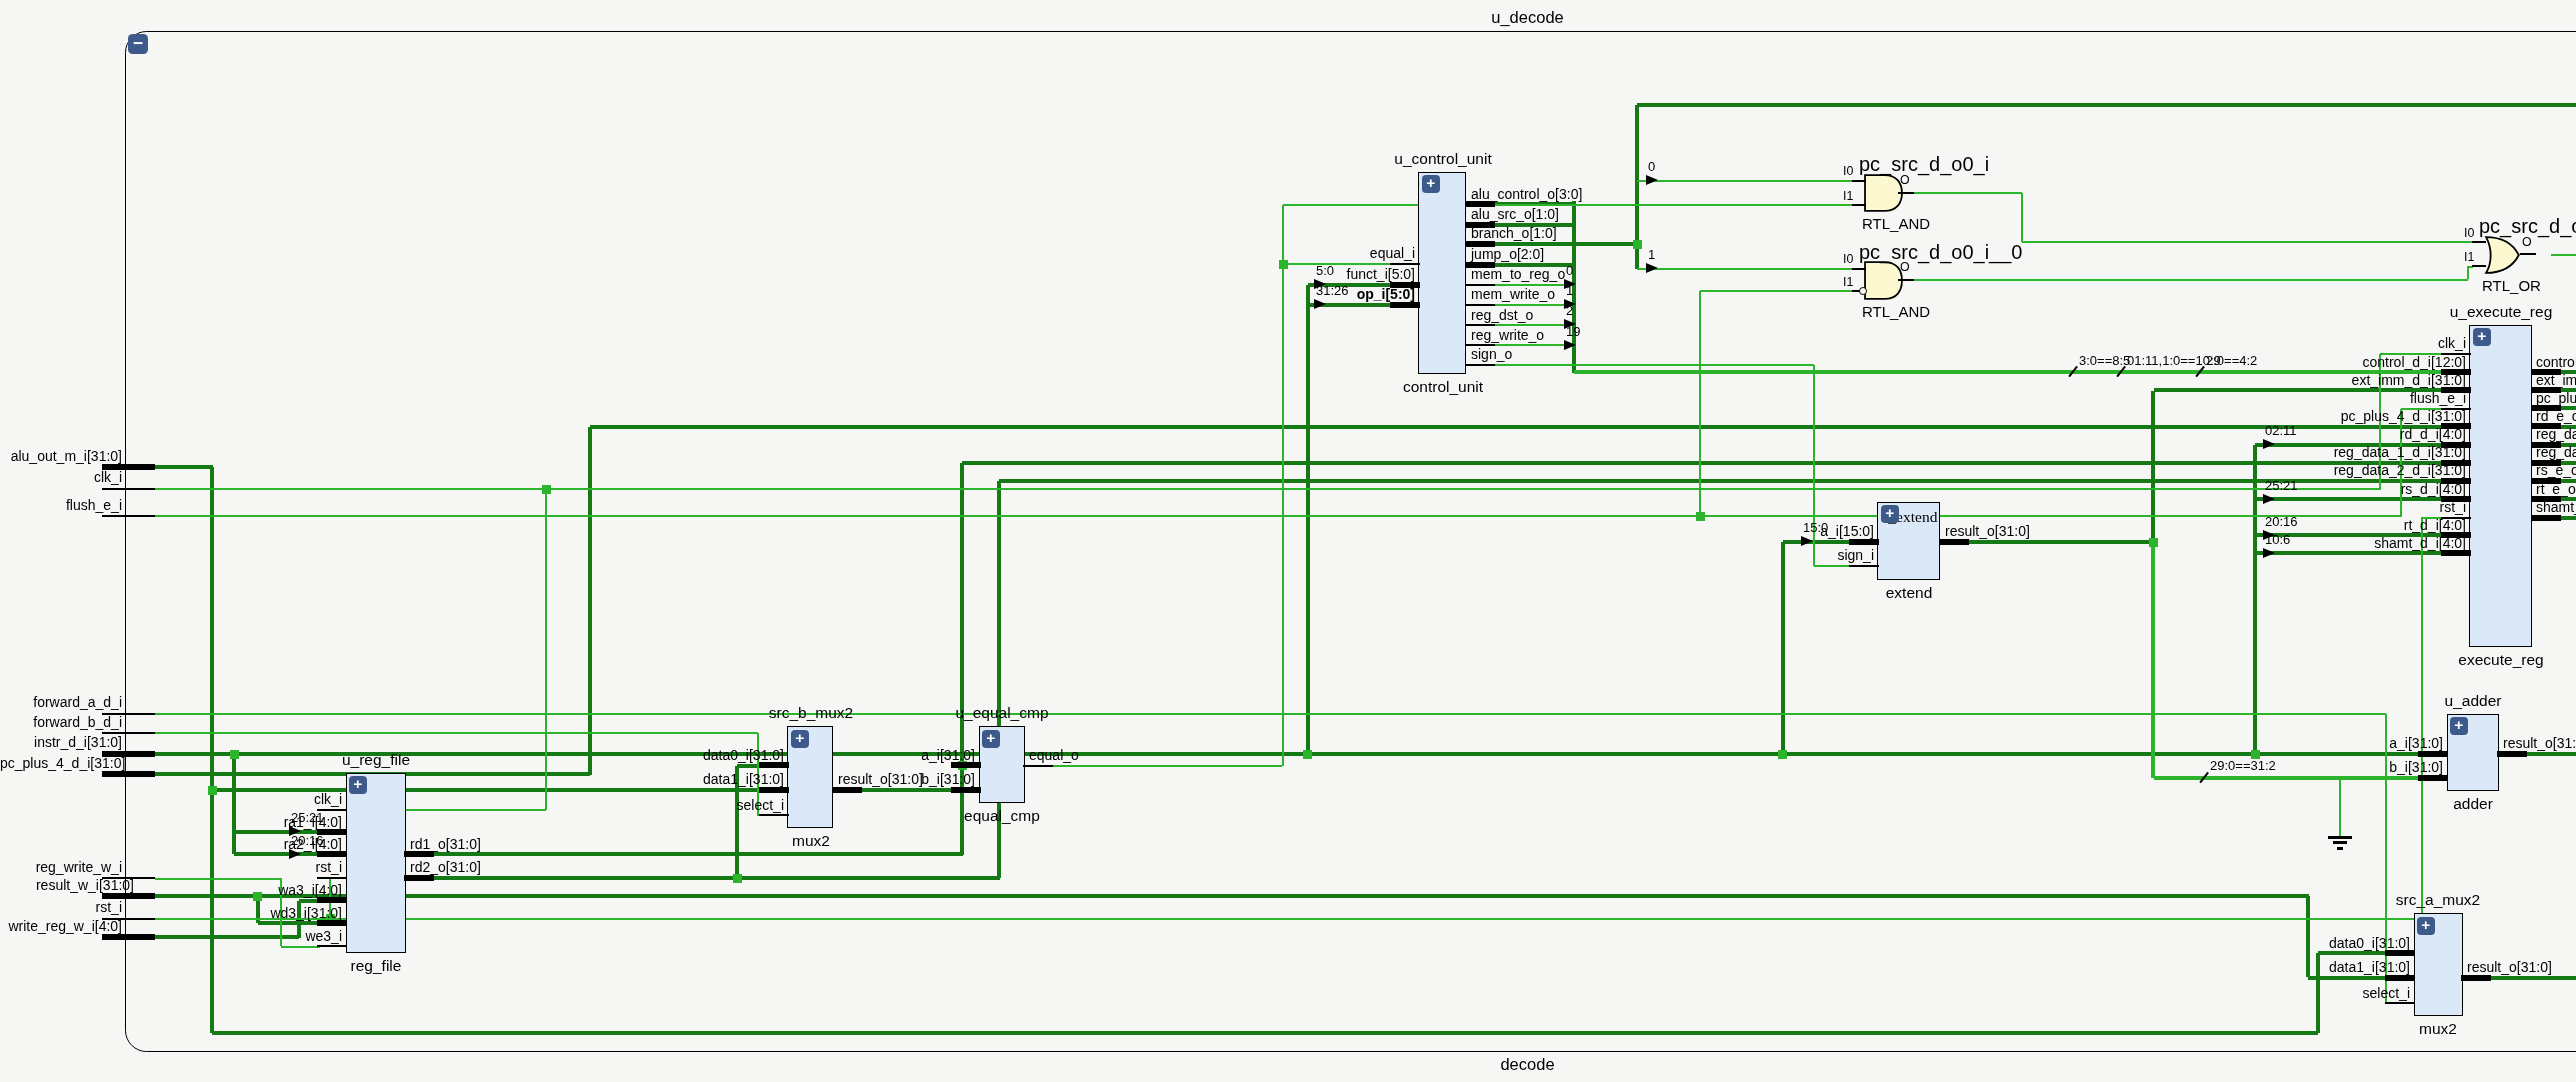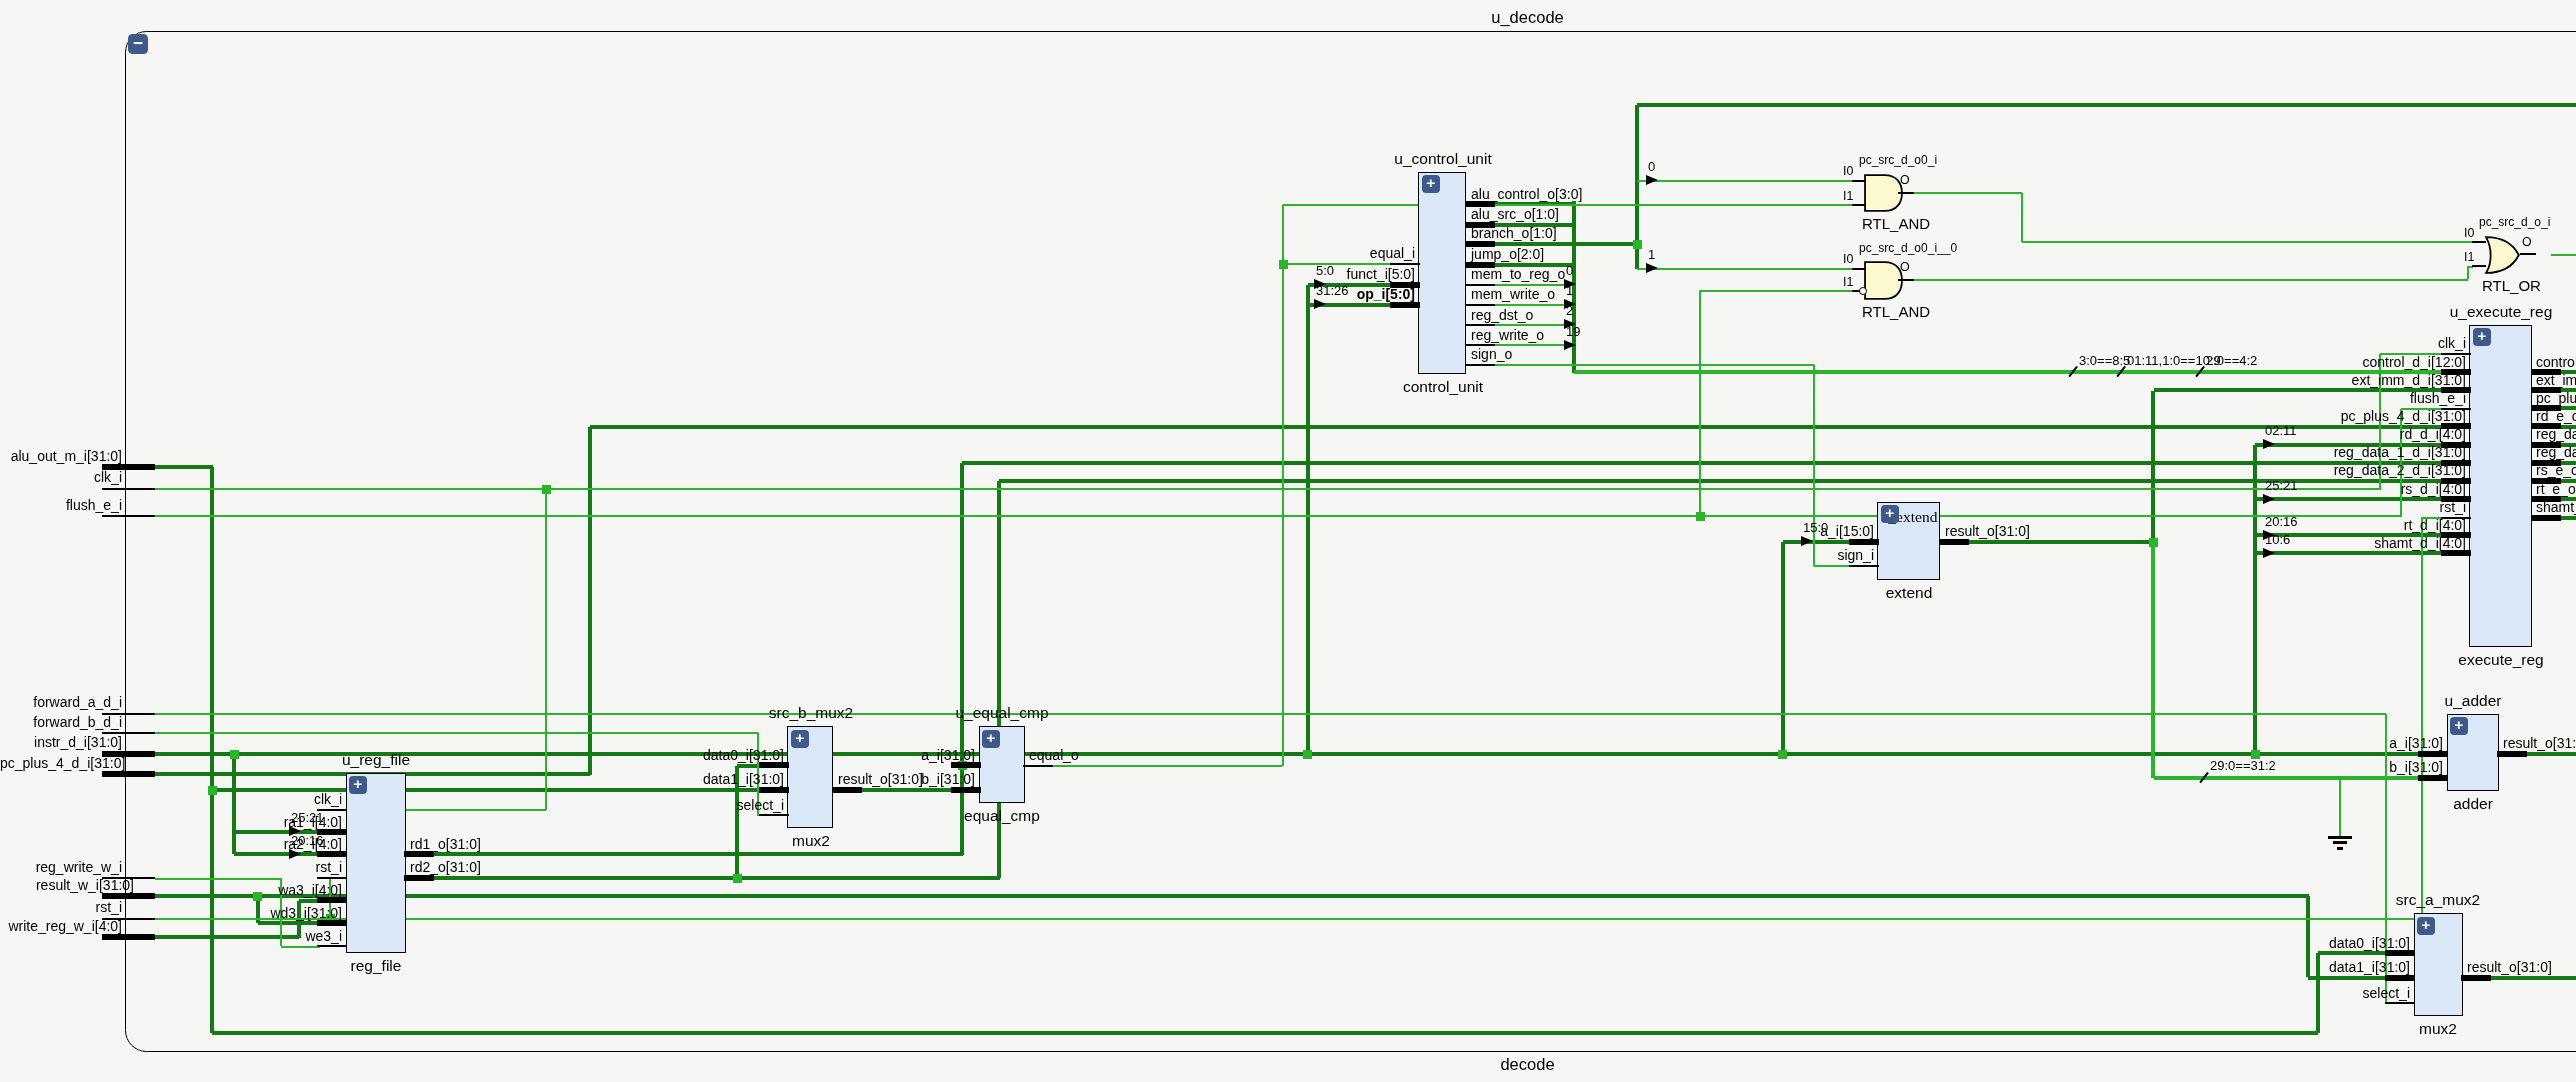--- a/index.html
+++ b/index.html
@@ -18,21 +18,21 @@
   .wire{position:absolute;}
   .w-d{background:#157a15;}
   .w-l{background:#2cb42c;}
   .w-n{background:#2cb42c;}
   .dot{position:absolute;width:8.8px;height:8.8px;background:#2cb42c;}
   .arrow{position:absolute;width:0;height:0;border-top:5.7px solid transparent;
          border-bottom:5.7px solid transparent;border-left:12.4px solid #000;}
   .tap{position:absolute;font-size:13px;white-space:nowrap;}
   .slice{position:absolute;font-size:13px;white-space:nowrap;}
   .tick{position:absolute;width:2.1px;height:13.4px;background:#000;transform:rotate(38deg);}
-  .gate-name{position:absolute;font-size:12px;white-space:nowrap;}
+  .gate-name{position:absolute;font-size:20px;white-space:nowrap;}
   .gate-type{position:absolute;font-size:15px;white-space:nowrap;}
   .gio{position:absolute;font-size:12.4px;white-space:nowrap;}
   .bubble{position:absolute;width:7.7px;height:7.7px;border:1.5px solid #000;border-radius:50%;background:#f6f6f5;box-sizing:border-box;}
   .gnd{position:absolute;background:#000;}
   svg.gate{position:absolute;overflow:visible;}
 </style>
 </head>
 <body>
 
 <div id="canvas">

